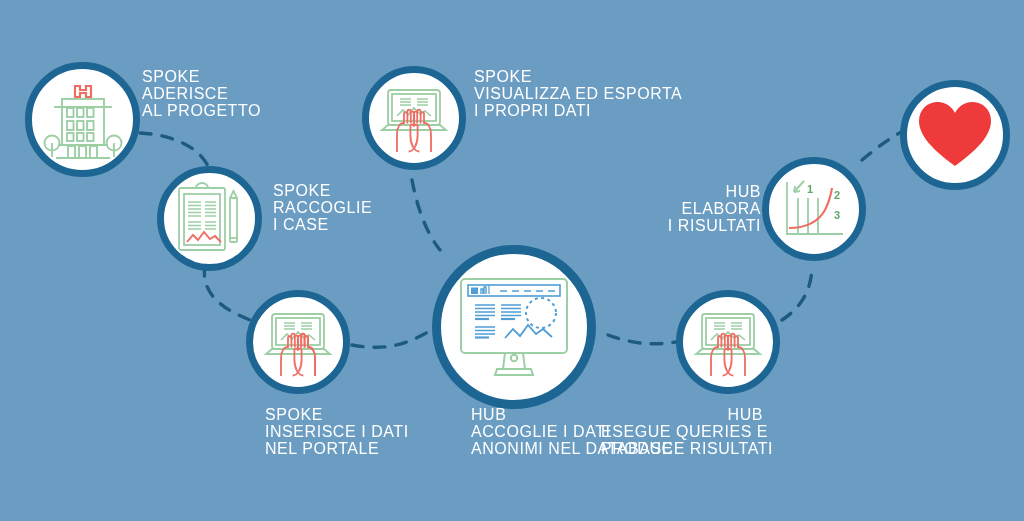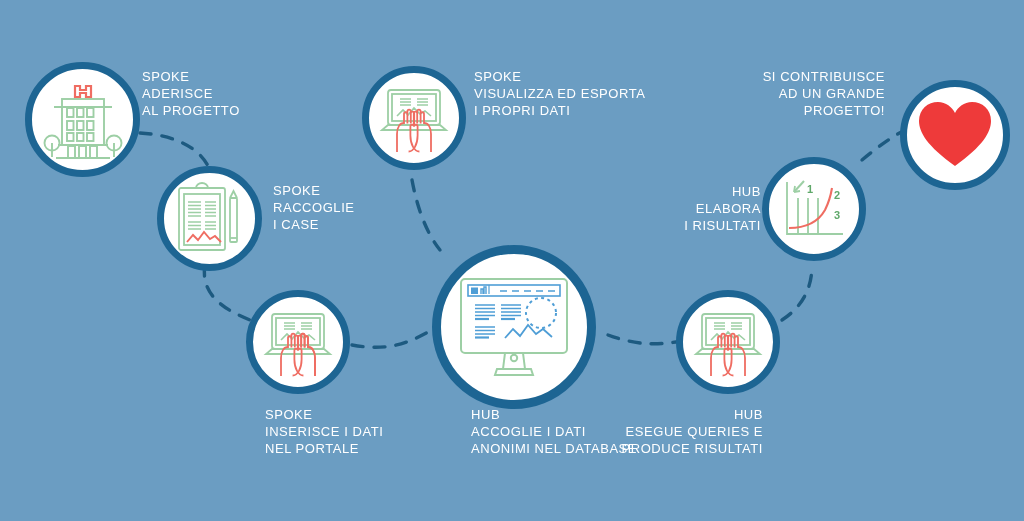--- a/index.html
+++ b/index.html
@@ -11,21 +11,21 @@
     overflow:hidden;
     position:relative;
   }
   #stage{position:absolute;left:0;top:0;width:1024px;height:521px;}
 
   .node{position:absolute;border-radius:50%;background:#ffffff;
         box-sizing:border-box;display:flex;align-items:center;justify-content:center;}
   .ring{border:7px solid #1d6593;}
   .ring-lg{border:9px solid #1d6593;}
 
-  .label{position:absolute;color:#ffffff;font-size:13px;line-height:17px;
+  .label{position:absolute;color:#ffffff;font-size:16px;line-height:17px;
          letter-spacing:.55px;white-space:pre;font-weight:400;}
   .label.right{text-align:right;}
   .label.left{text-align:left;}
 
   svg{display:block;overflow:visible;}
   .pathlayer{position:absolute;left:0;top:0;width:1024px;height:521px;pointer-events:none;}
 </style>
 </head>
 <body>
 
@@ -242,17 +242,14 @@
   <div class="label left" style="left:474px;top:68px;">SPOKE
 VISUALIZZA ED ESPORTA
 I PROPRI DATI</div>
 
   <div class="node ring" style="left:900px;top:80px;width:110px;height:110px;">
     <svg width="76" height="70" viewBox="0 0 76 70">
       <path d="M38 66 C 10 46, 2 32, 2 21 C 2 9, 11 2, 21 2 C 29 2, 35 7, 38 13
                C 41 7, 47 2, 55 2 C 65 2, 74 9, 74 21 C 74 32, 66 46, 38 66 Z" fill="#ee3a3a"></path>
     </svg>
   </div>
-  <div class="label right" style="left:735px;top:68px;width:150px;">SI CONTRIBUISCE
-AD UN GRANDE
-PROGETTO!</div>
 
 </div>
 
 </body></html>

